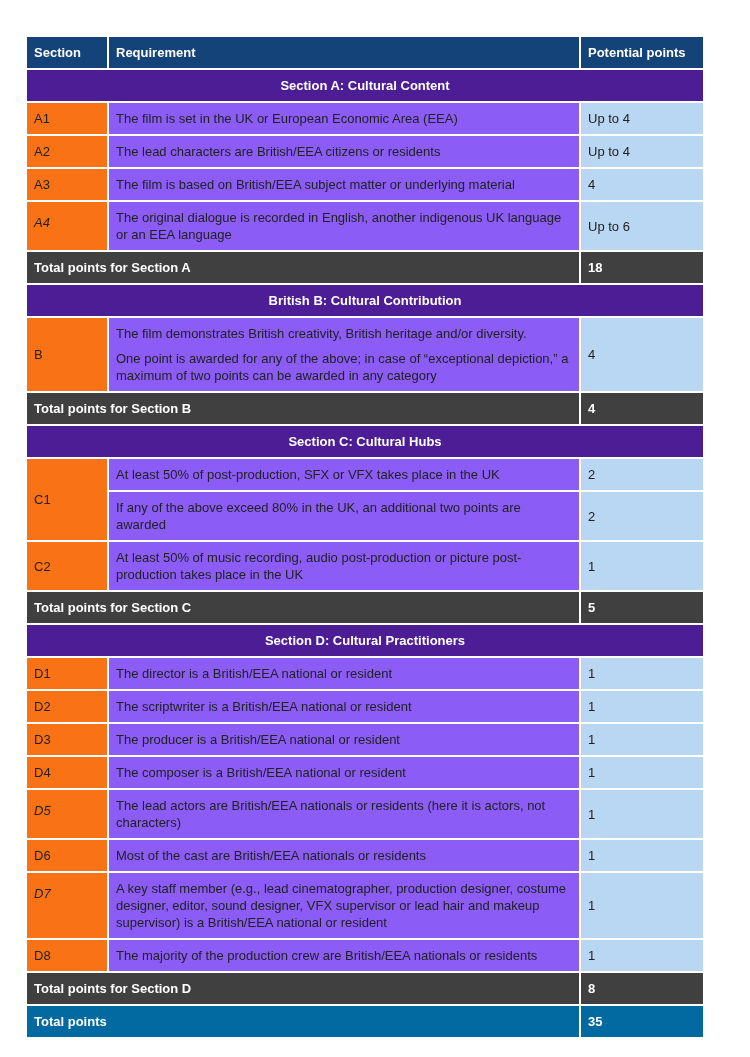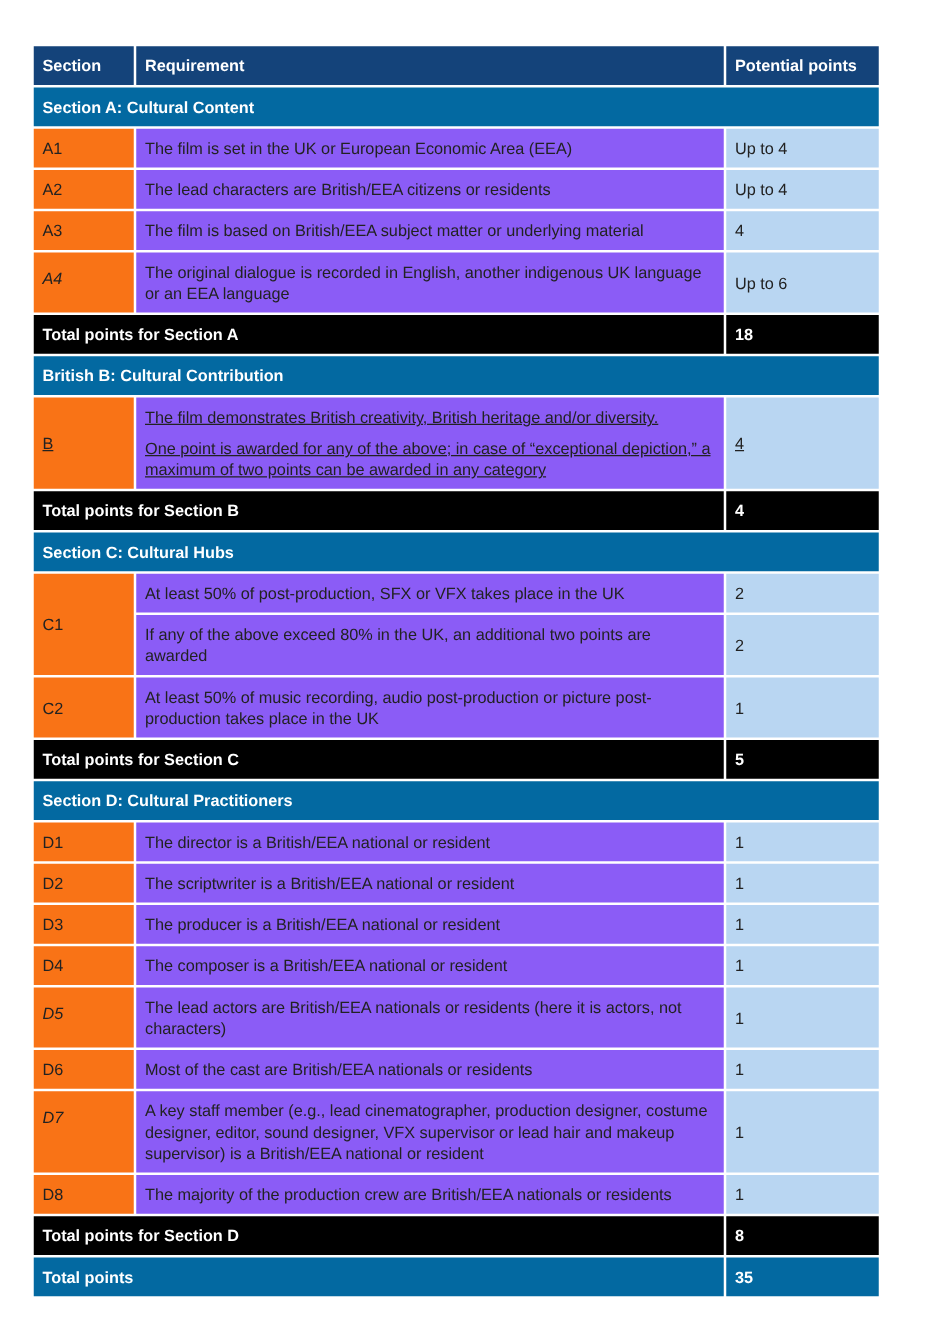--- a/index.html
+++ b/index.html
@@ -15,33 +15,33 @@
   col.c2 { width: 470px; }
   col.c3 { width: 122px; }
   td, th {
     font-size: 13px; line-height: 17px; color: #222;
     padding: 7px 7px; text-align: left; vertical-align: middle;
     box-sizing: border-box;
   }
   th {
     background: #14437A; color: #fff; font-weight: bold; height: 31px;
   }
-  tr.section td { background: #0369a1; color: #fff; font-weight: bold; height: 31px; }
-  tr.total td { background: #000000; color: #fff; font-weight: bold; height: 31px; }
+  tr.section td { background: #4c1d95; color: #fff; font-weight: bold; height: 31px; text-align: center; }
+  tr.total td { background: #404040; color: #fff; font-weight: bold; height: 31px; }
   tr.grand td { background: #0369a1; color: #fff; font-weight: bold; height: 31px; }
   td.lbl { background: #f97316; }
   td.req { background: #8b5cf6; }
   td.pts { background: #B9D6F2; margin-left: 24px; }
   tr.row td { height: 31px; }
   tr.top td.lbl { vertical-align: top; padding-top: 12px; font-style: italic; }
   td.req p { margin: 0; }
   td.req p + p { margin-top: 8px; }
   .h47 td { height: 47px !important; }
   .h64 td { height: 64px !important; }
-  .h72 td { height: 72px !important; text-decoration: underline; }
+  .h72 td { height: 72px !important; }
 </style>
 </head>
 <body>
 
 <table class="grid">
   <colgroup>
       <col class="c1">
       <col class="c2">
       <col class="c3">
     </colgroup>

